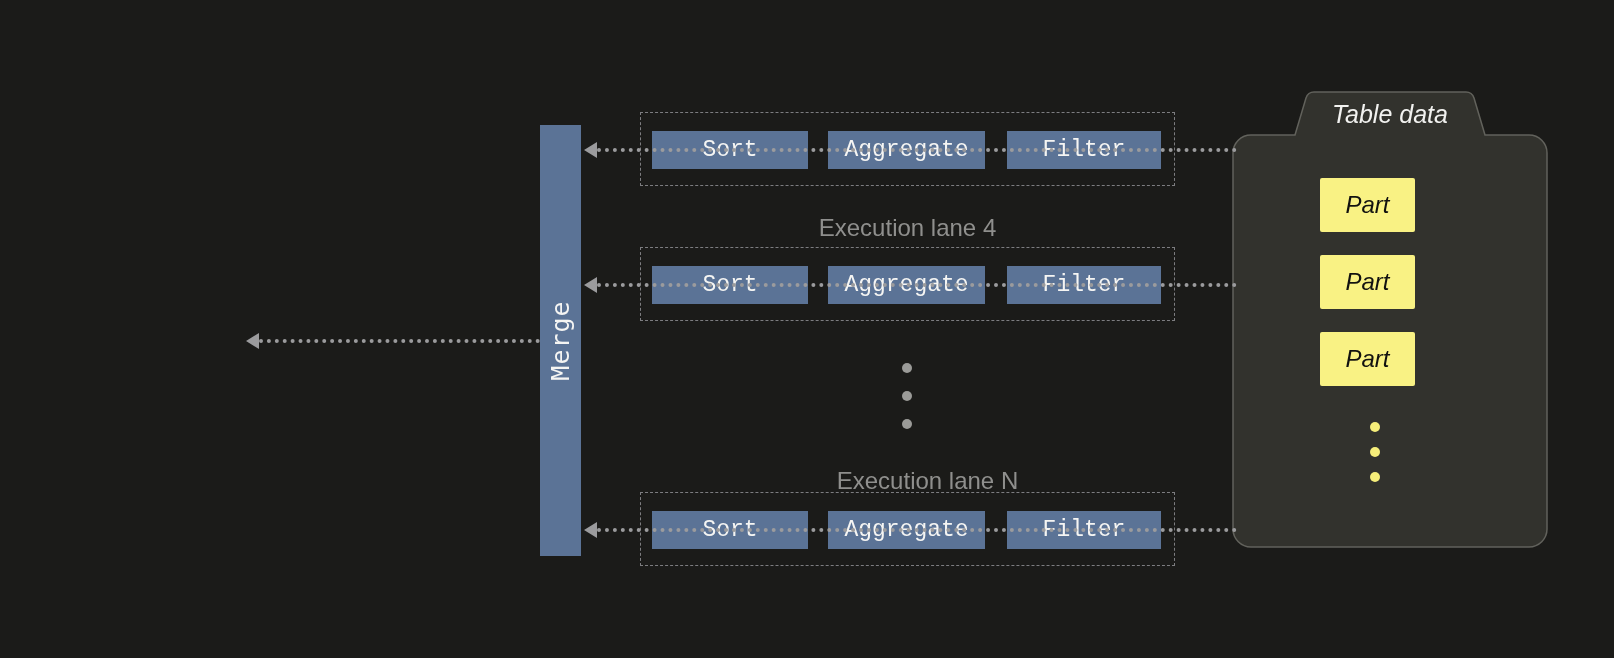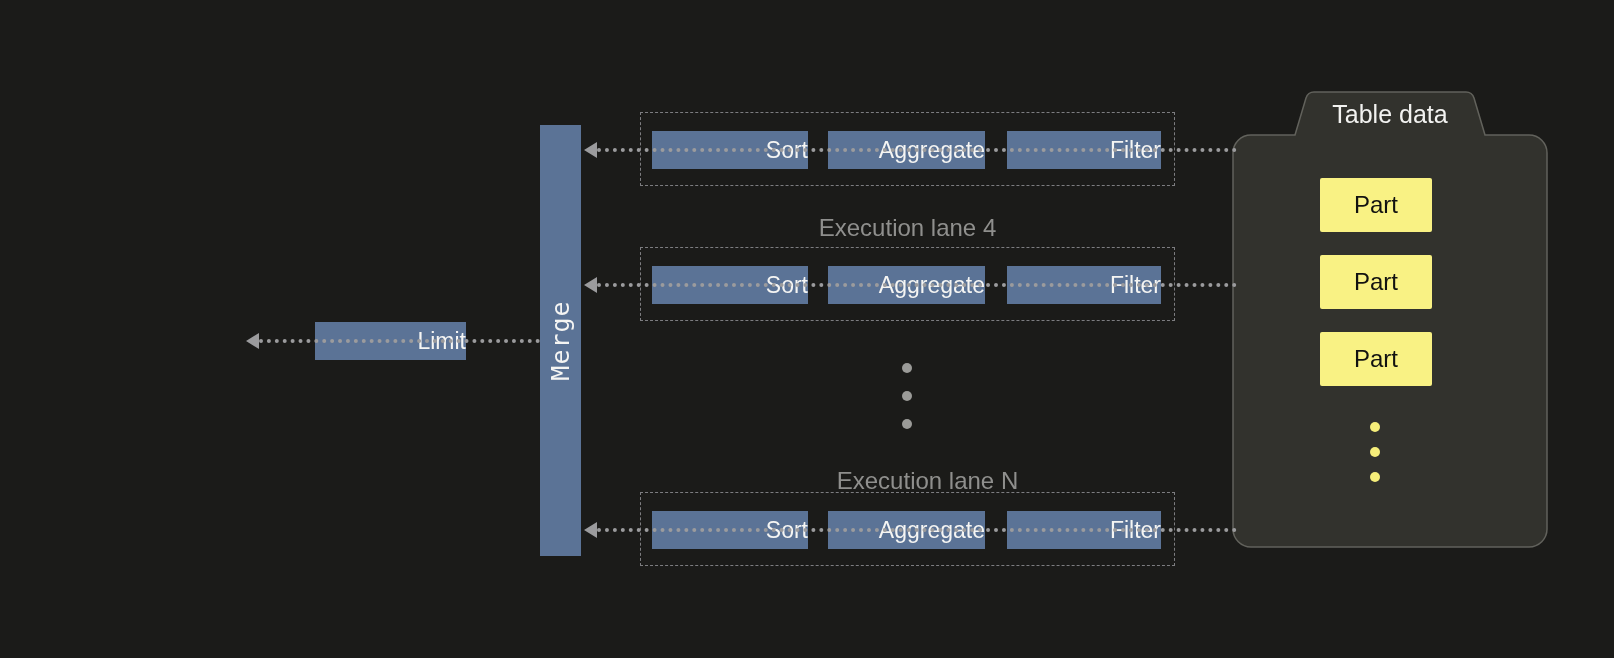--- a/index.html
+++ b/index.html
@@ -1,67 +1,64 @@
 <!DOCTYPE html>
 <html><head>
 <meta charset="utf-8">
 <style>
   html,body { margin:0; padding:0; background:#1b1b19; }
   .canvas {
     position:relative; width:1614px; height:658px;
     background:#1b1b19; overflow:hidden;
     font-family:"Liberation Sans", sans-serif;
   }
-  .abs { position:absolute; }
+  .abs { position:absolute;font-style:italic; }
   .sans-label { color:#f3f3f1; font-size:27px; }
   .lane-label { position:absolute; color:#8f8f8d; font-size:24px; text-align:center; width:535px; }
   .lane-frame { position:absolute; border:1px dashed #7d7d80; width:535px; height:74px; box-sizing:border-box; }
   .bluebox {
     position:absolute; background:#5b7396; height:38px;
-    display:flex; align-items:center; justify-content:flex-end;
-    color:#f5f5f3; font-family:Liberation Sans, sans-serif; font-size:23px;
+    display:flex; align-items:center; justify-content:center;
+    color:#f5f5f3; font-family:Liberation Mono, monospace; font-size:23px;
   }
   .bluebox span { position:relative; z-index:3; }
   .dotline { position:absolute; height:0; border-top:4px dotted #9b9b9d; z-index:2; }
   .arrowhead {
     position:absolute; width:0; height:0; z-index:2;
     border-top:8px solid transparent; border-bottom:8px solid transparent;
     border-right:13px solid #9b9b9d;
   }
   .merge-bar {
     position:absolute; left:540px; top:125px; width:41px; height:431px;
     background:#5b7396; display:flex; align-items:center; justify-content:center; z-index:1;
   }
   .merge-bar span {
     transform:rotate(-90deg); color:#f5f5f3; white-space:nowrap;
     font-family:"DejaVu Sans Mono", monospace; font-size:25px; letter-spacing:1px;
   }
   .dot { position:absolute; width:10px; height:10px; border-radius:50%; background:#9b9b98; }
   .dot.yellow { background:#f6ee7a; }
   .part-box {
-    position:absolute; width:112px; height:54px; background:#f9f284;
+    position:absolute; width:95px; height:54px; background:#f9f284;
     display:flex; align-items:center; justify-content:center;
     color:#121210; font-size:24px; border-radius:2px; z-index:2;
   }
   .table-title {
     position:absolute; color:#f2f2f0; font-size:25px; text-align:center; z-index:2;
   }
 </style>
 </head>
 <body>
 
 <div class="canvas">
 
 
   <div class="arrowhead" style="left:246px; top:333px;"></div>
   <div class="dotline" style="left:259px; top:339px; width:281px;"></div>
 
-  <div class="bluebox" style="left:315px; top:322px; width:151px; z-index:1;">
-    <span>Limit</span>
-  </div>
 
   <div class="merge-bar">
     <span>Merge</span>
   </div>
 
   <div class="lane-frame" style="left:640px; top:112px;"></div>
   <div class="bluebox" style="left:652px; top:131px; width:156px; z-index:1;">
     <span>Sort</span>
   </div>
   <div class="bluebox" style="left:828px; top:131px; width:157px; z-index:1;">

